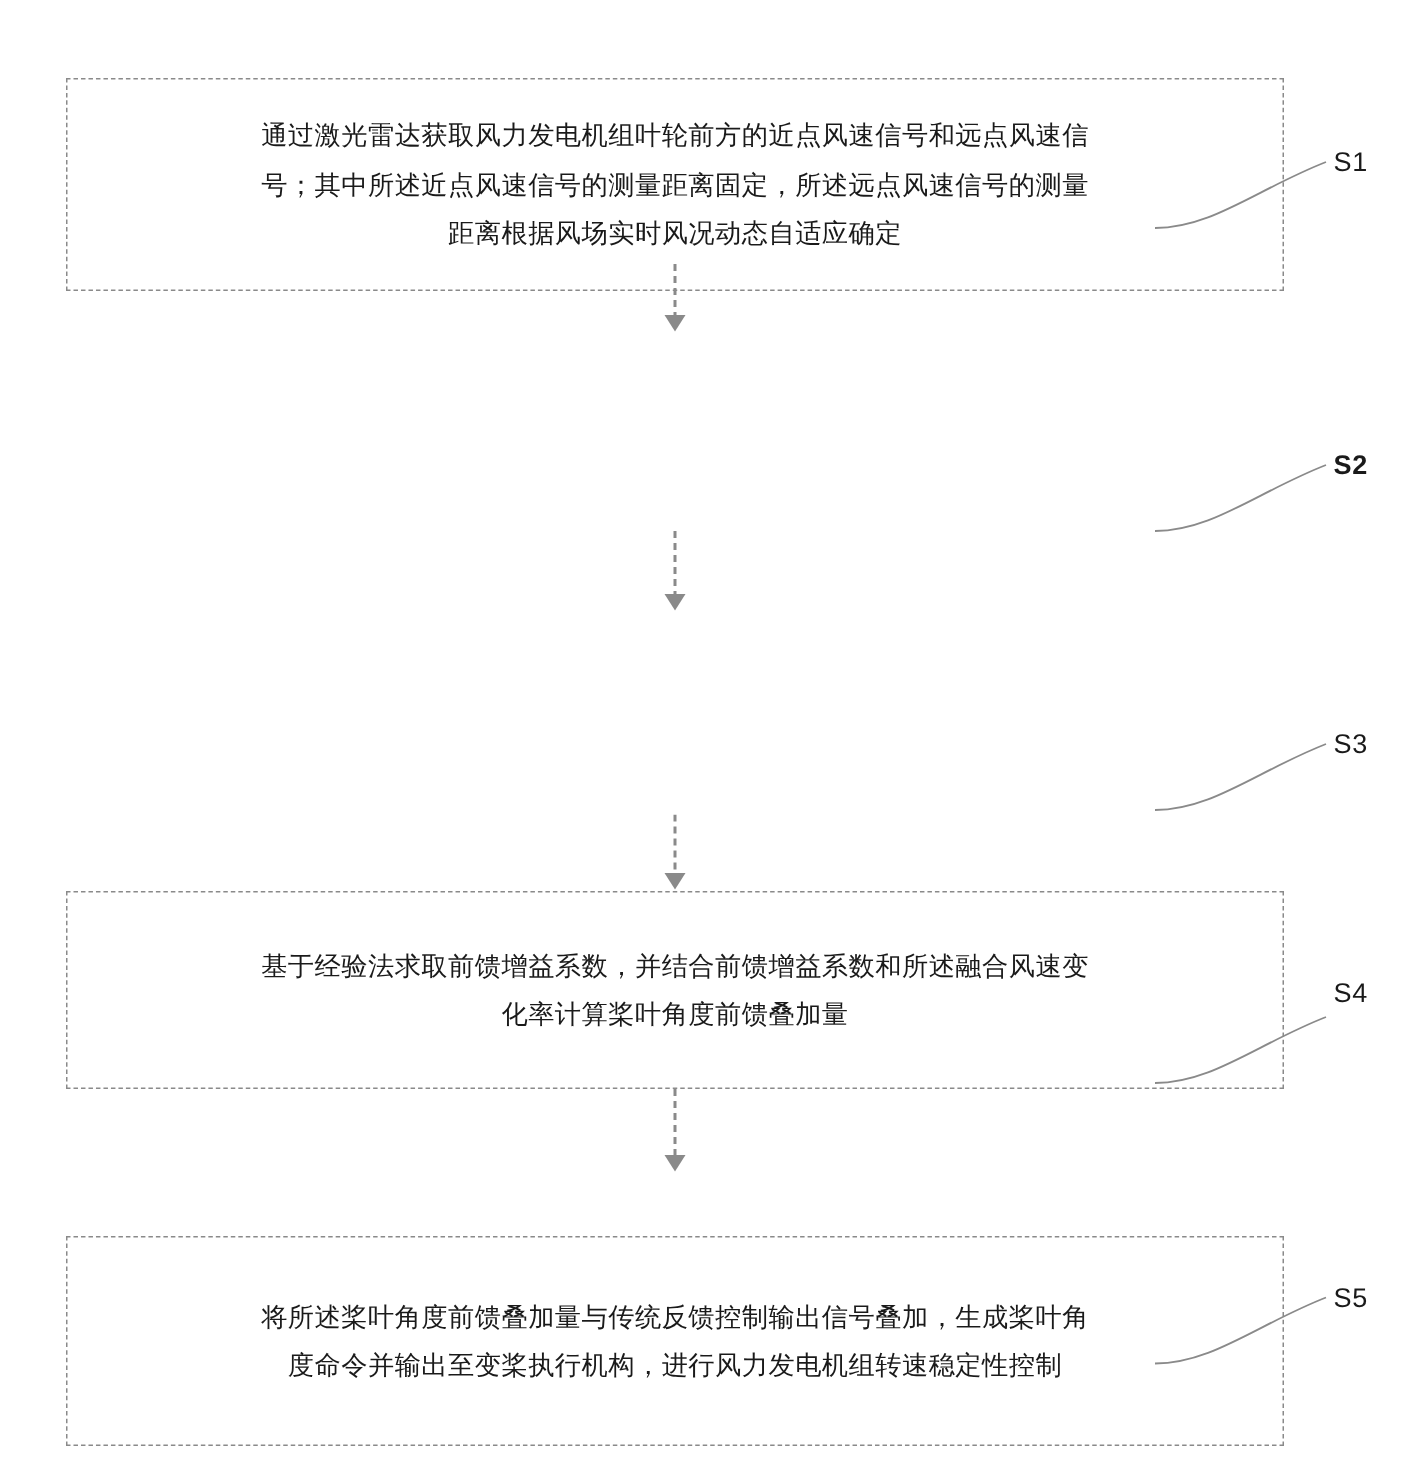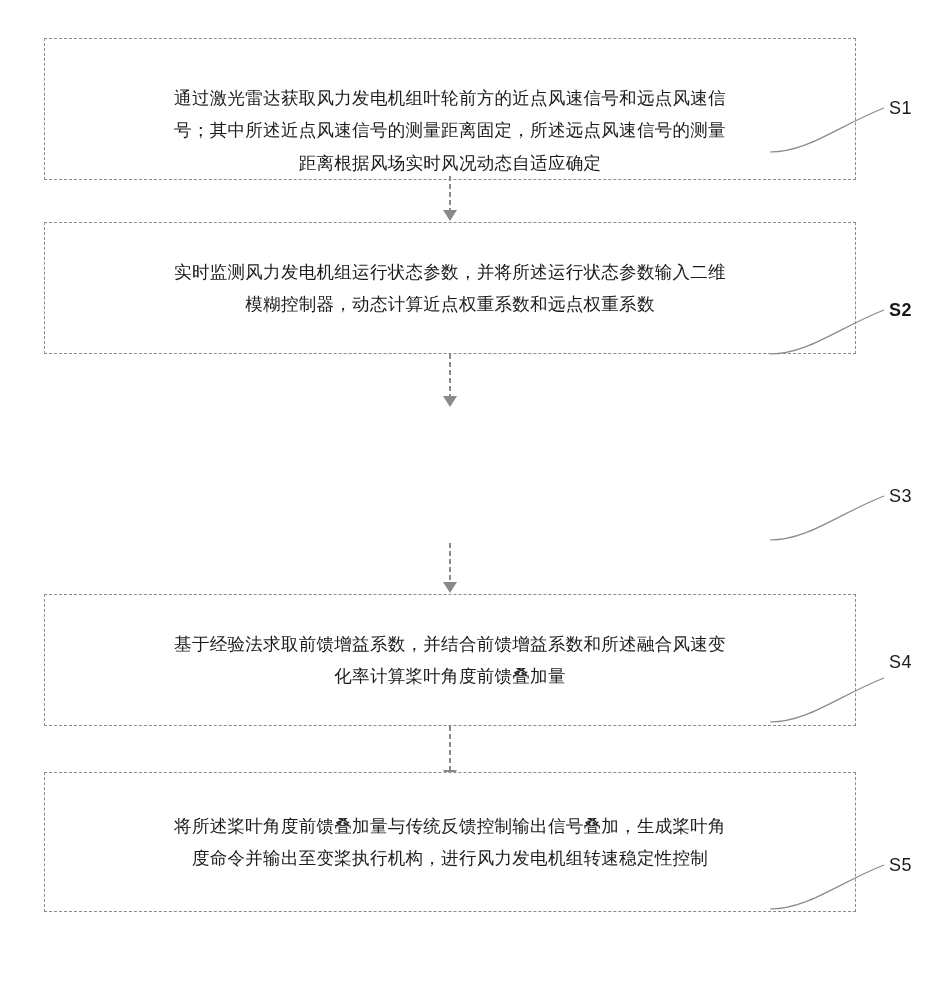--- a/index.html
+++ b/index.html
@@ -33,25 +33,25 @@
   }
   .step-text {
     font-size: 17.5px;
     line-height: 1.85;
     text-align: center;
     letter-spacing: 0.3px;
     padding: 0 34px;
     color: #1a1a1a;
     white-space: pre-line;
   }
-  .step-1 { top: 38px;  height: 142px; align-items: flex-end; }
+  .step-1 { top: 52px;  height: 142px; }
   .step-2 { top: 222px; height: 132px; }
   .step-3 { top: 408px; height: 135px; }
   .step-4 { top: 594px; height: 132px; }
-  .step-5 { top: 772px; height: 140px; align-items: center; }
+  .step-5 { top: 824px; height: 140px; align-items: center; }
 
   
   .connector {
     position: absolute;
     left: 449px;
     width: 2px;
     background-image: linear-gradient(to bottom, #8a8a8a 60%, rgba(255,255,255,0) 0%);
     background-size: 2px 8px;
     background-repeat: repeat-y;
   }
@@ -106,24 +106,20 @@
 
   <div class="step step-1">
     <div class="step-text">通过激光雷达获取风力发电机组叶轮前方的近点风速信号和远点风速信
 号；其中所述近点风速信号的测量距离固定，所述远点风速信号的测量
 距离根据风场实时风况动态自适应确定</div>
   </div>
 
   <div class="connector conn-1"></div>
   <div class="arrowhead ah-1"></div>
 
-  <div class="step step-2">
-    <div class="step-text">实时监测风力发电机组运行状态参数，并将所述运行状态参数输入二维
-模糊控制器，动态计算近点权重系数和远点权重系数</div>
-  </div>
 
   <div class="connector conn-2"></div>
   <div class="arrowhead ah-2"></div>
 
 
   <div class="connector conn-3"></div>
   <div class="arrowhead ah-3"></div>
 
   <div class="step step-4">
     <div class="step-text">基于经验法求取前馈增益系数，并结合前馈增益系数和所述融合风速变

